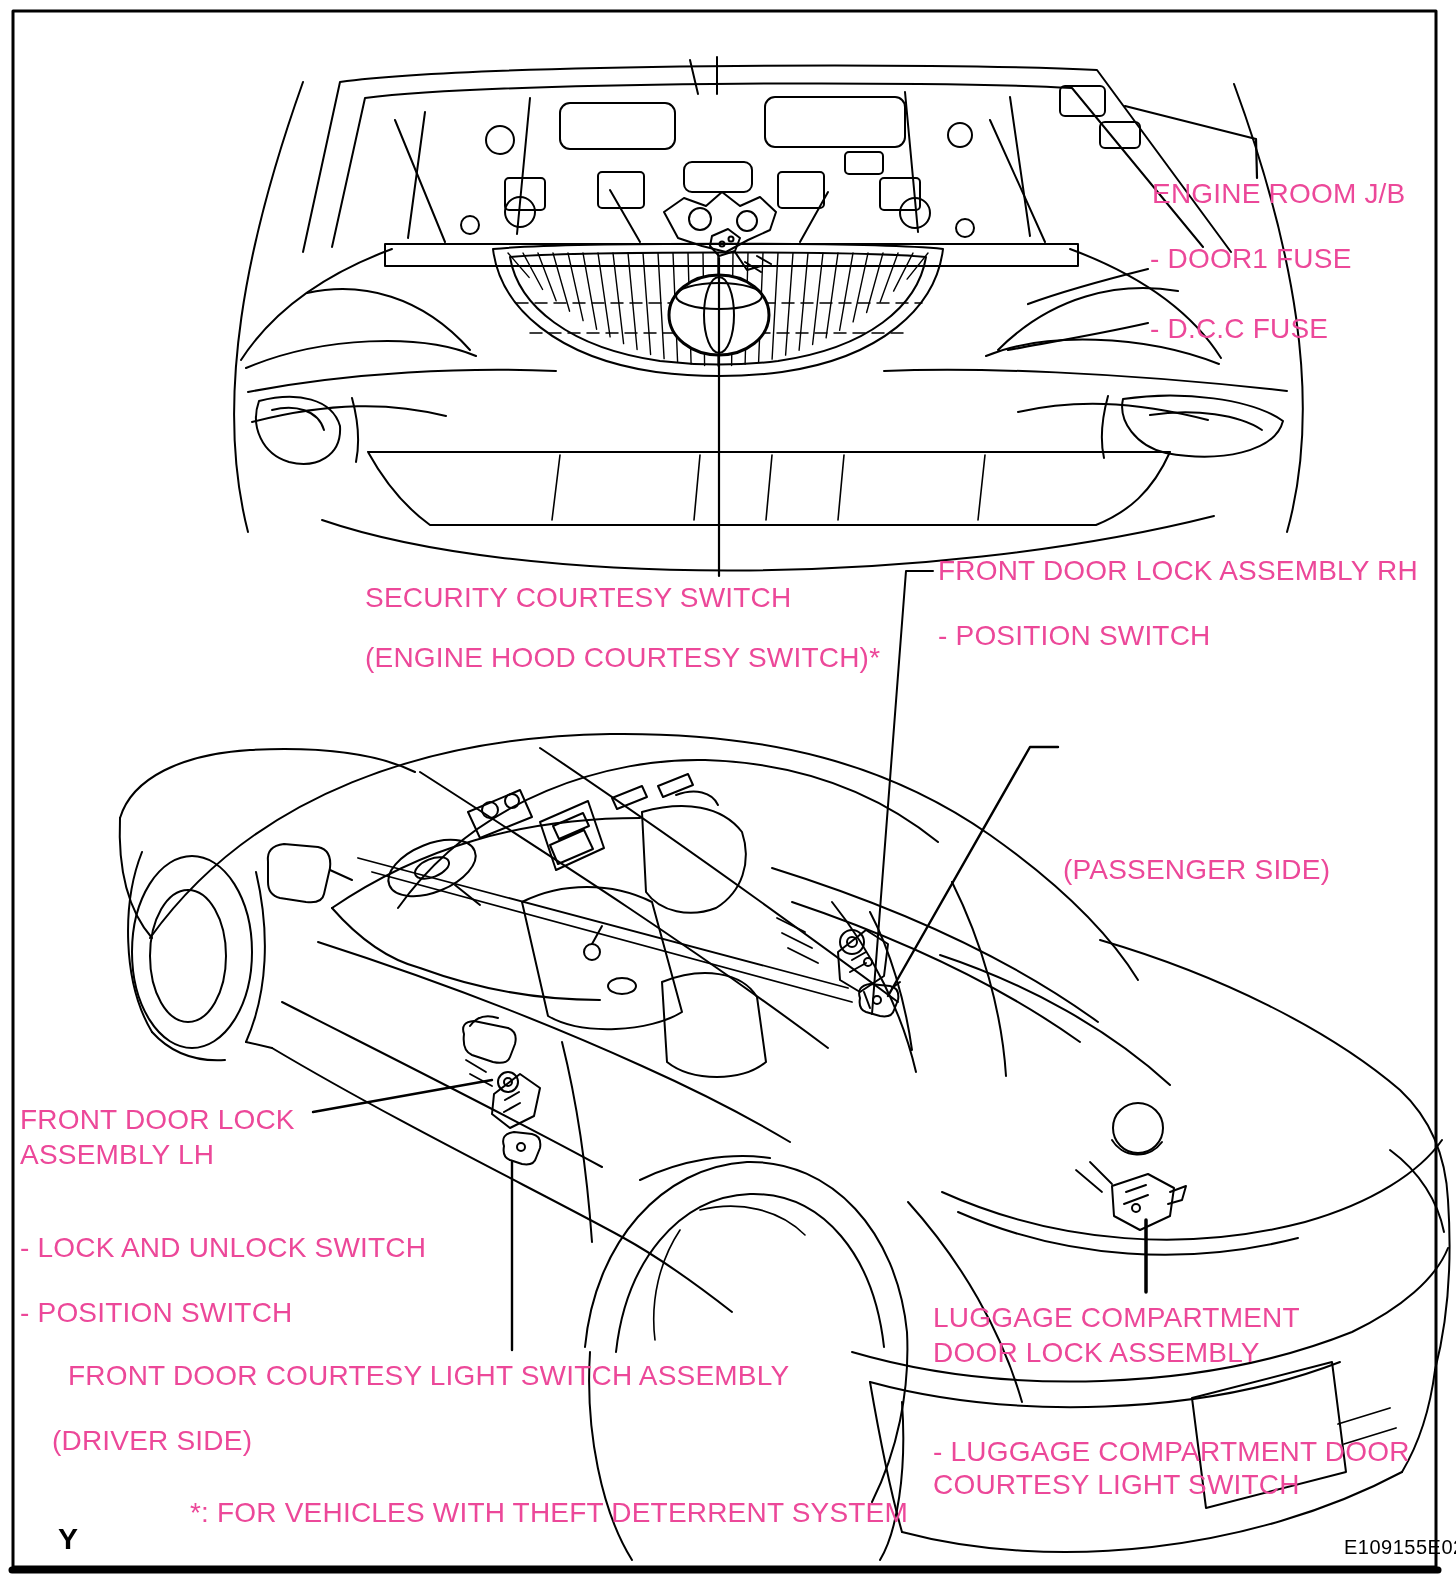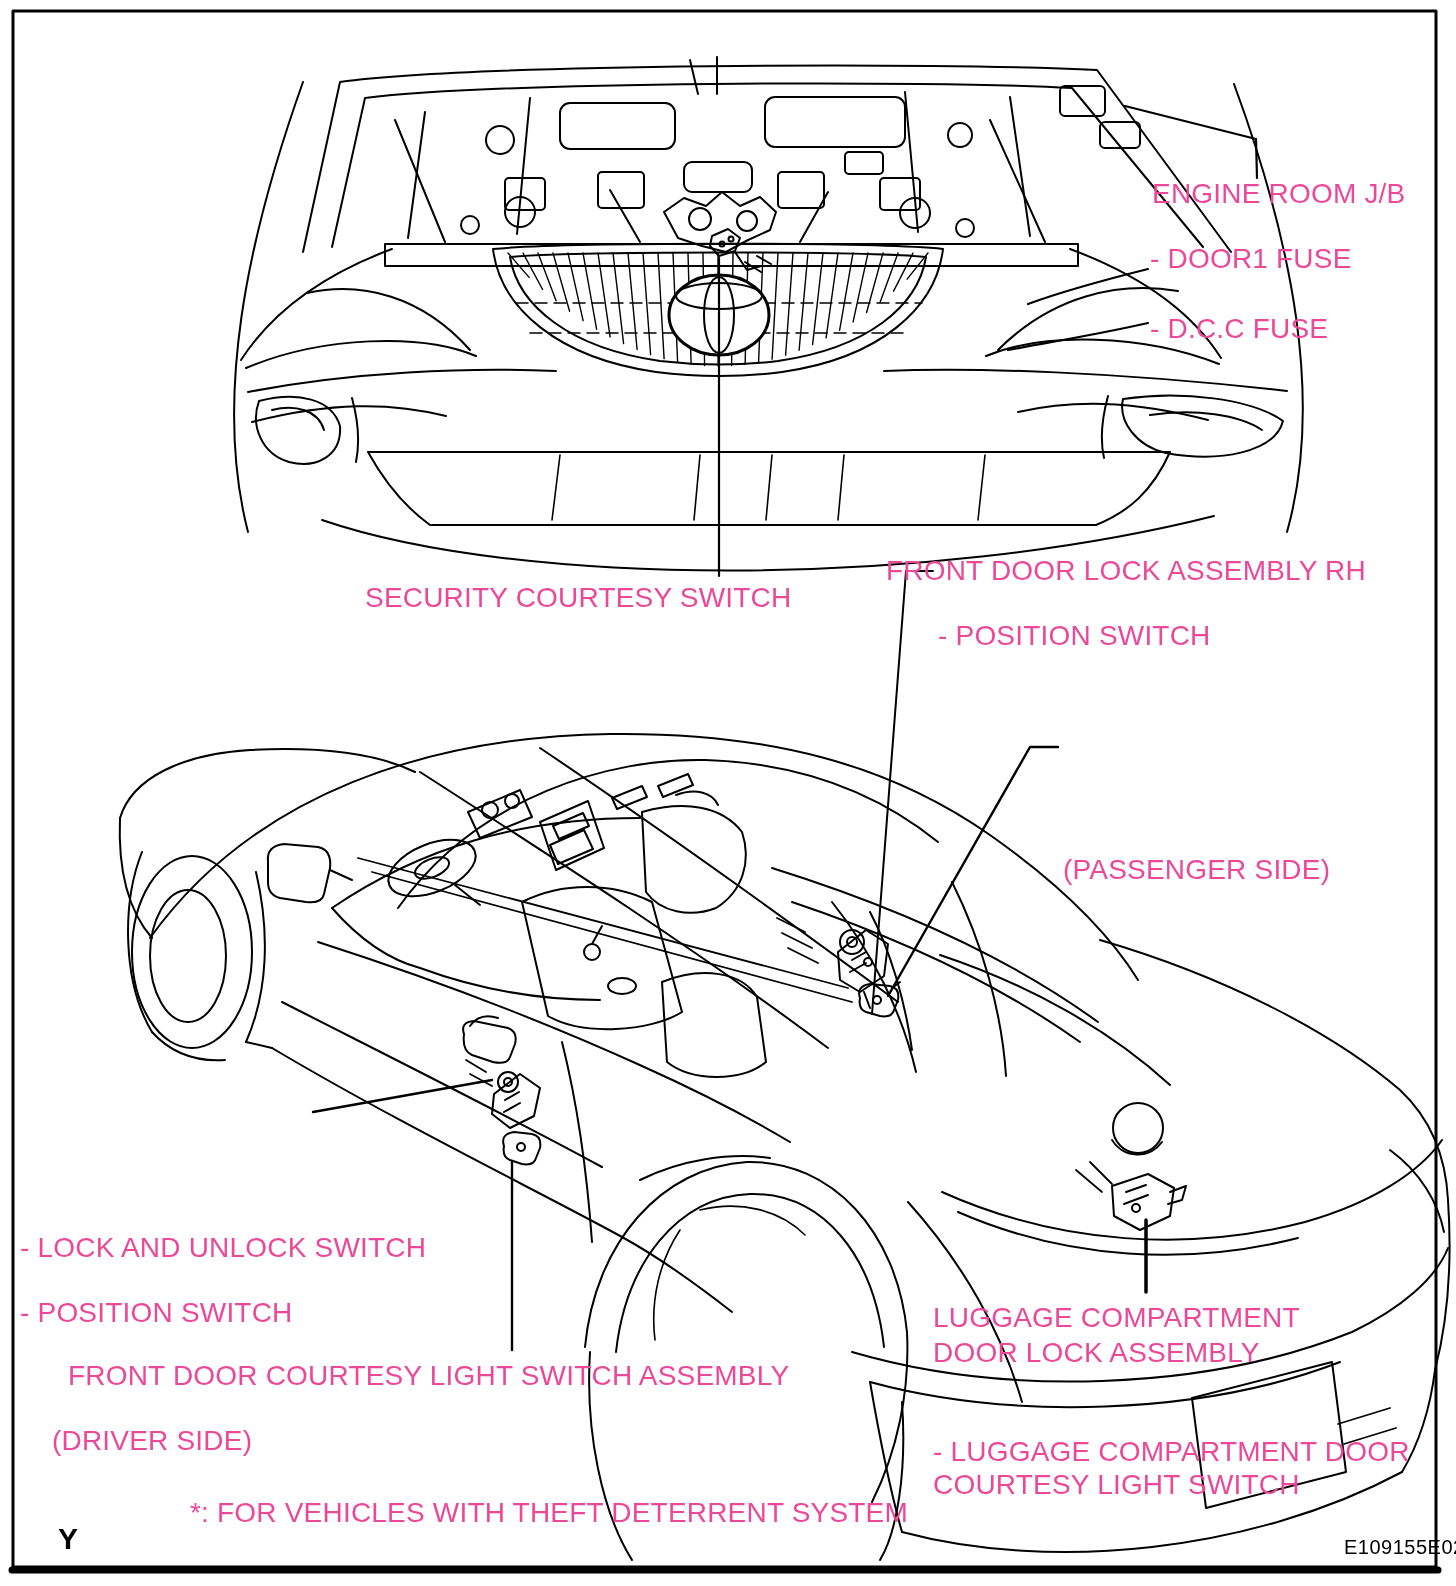--- a/index.html
+++ b/index.html
@@ -220,33 +220,40 @@
   </div>
   <div class="lbl" style="left:1150px;top:241px">
     <span>- DOOR1 FUSE</span>
   </div>
   <div class="lbl" style="left:1150px;top:311px">
     <span>- D.C.C FUSE</span>
   </div>
   <div class="lbl" style="left:365px;top:580px">
     <span>SECURITY COURTESY SWITCH</span>
   </div>
-
-  <div class="lbl" style="left:886px;top:553px">
+  <div class="lbl" style="left:365px;top:640px">
+    <span>(ENGINE HOOD COURTESY SWITCH)*</span>
+  </div>
+
+  <div class="lbl" style="left:938px;top:553px">
     <span>FRONT DOOR LOCK ASSEMBLY RH</span>
   </div>
   <div class="lbl" style="left:938px;top:618px">
     <span>- POSITION SWITCH</span>
   </div>
   <div class="lbl" style="left:1063px;top:728px">
   </div>
   <div class="lbl" style="left:1063px;top:852px">
     <span>(PASSENGER SIDE)</span>
   </div>
 
+  <div class="lbl" style="left:20px;top:1102px">
+    <span>FRONT DOOR LOCK</span>
+    <span>ASSEMBLY LH</span>
+  </div>
   <div class="lbl" style="left:20px;top:1230px">
     <span>- LOCK AND UNLOCK SWITCH</span>
   </div>
   <div class="lbl" style="left:20px;top:1295px">
     <span>- POSITION SWITCH</span>
   </div>
   <div class="lbl" style="left:68px;top:1358px">
     <span>FRONT DOOR COURTESY LIGHT SWITCH ASSEMBLY</span>
   </div>
   <div class="lbl" style="left:52px;top:1423px">

